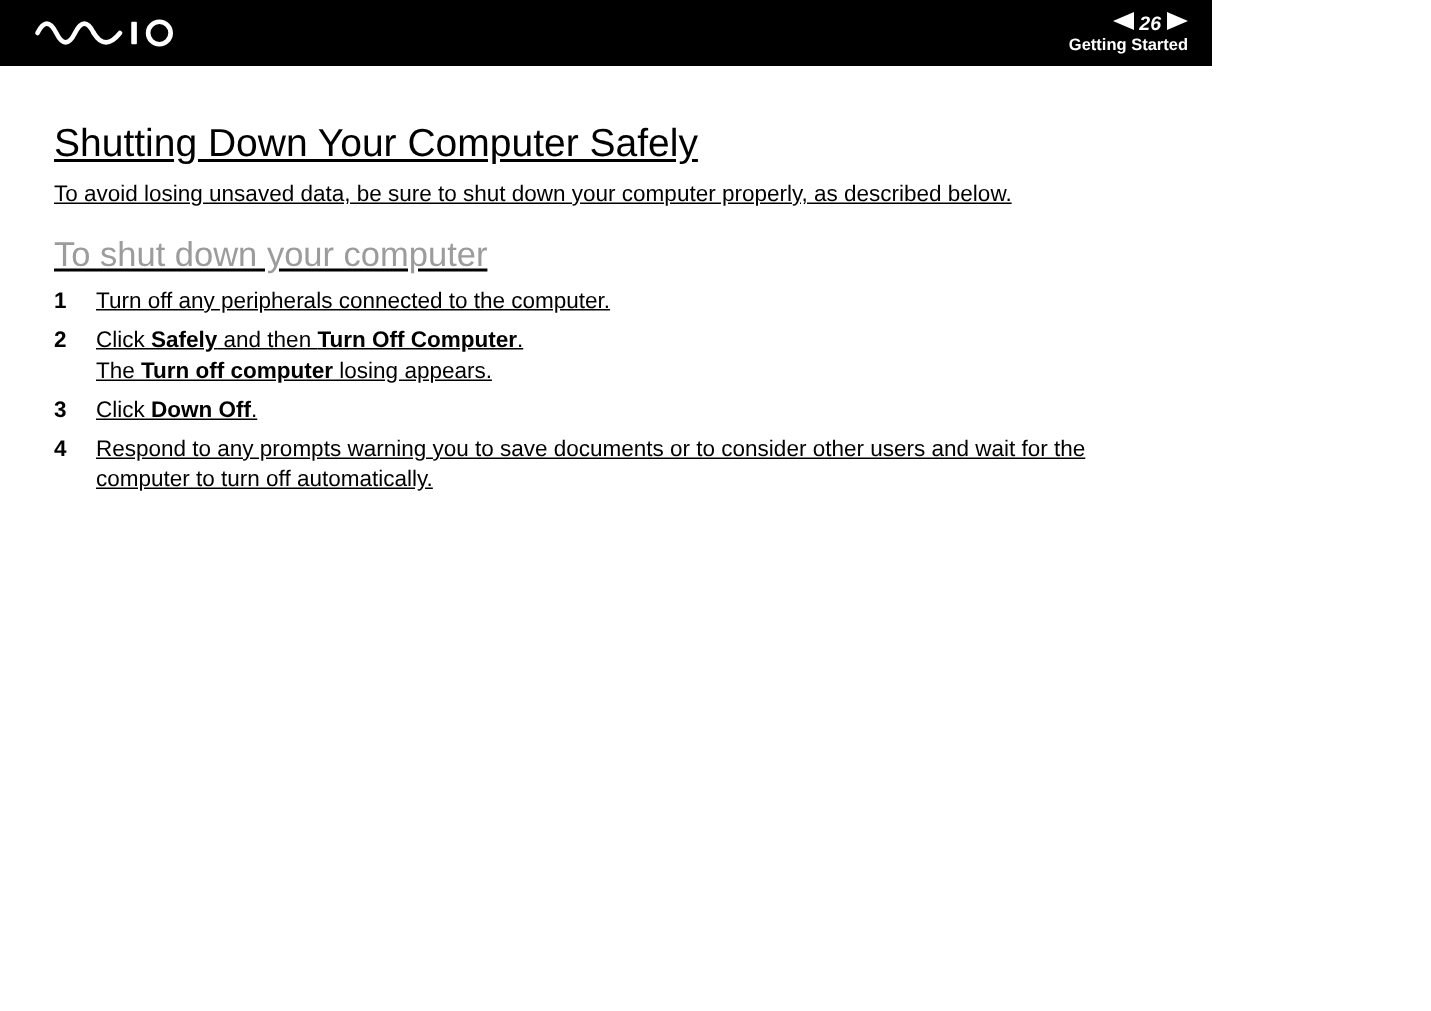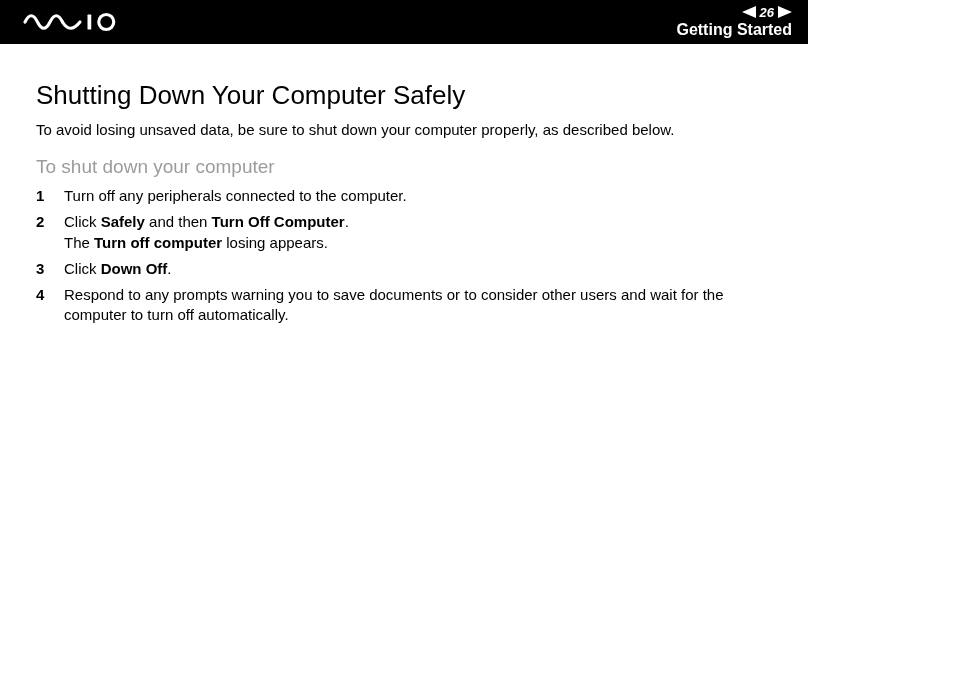--- a/index.html
+++ b/index.html
@@ -26,29 +26,29 @@
   .pager {
     display: flex;
     align-items: center;
     gap: 4px;
     font-style: italic;
     font-weight: bold;
     font-size: 13px;
   }
   .pager .tri { display: inline-block; }
   .section-name {
-    font-size: 16px;
+    font-size: 11px;
     font-weight: bold;
   }
 
   
-  .content { padding: 36px 36px 0 36px; }
+  .content { padding: 36px 36px 0 36px; text-decoration: underline; }
   h1 { font-size: 26px; font-weight: 400; margin-bottom: 10px; }
   .intro { font-size: 15px; margin-bottom: 18px; }
-  h2 { font-size: 19px; font-weight: 400; color: #9c9c9c; margin-bottom: 8px; }
+  h2 { font-size: 23px; font-weight: 400; color: #9c9c9c; margin-bottom: 8px; }
 
   ol.steps { list-style: none; counter-reset: step; }
   ol.steps > li {
     counter-increment: step;
     position: relative;
     padding-left: 28px;
     font-size: 15px;
     line-height: 1.35;
     margin-bottom: 6px;
   }

